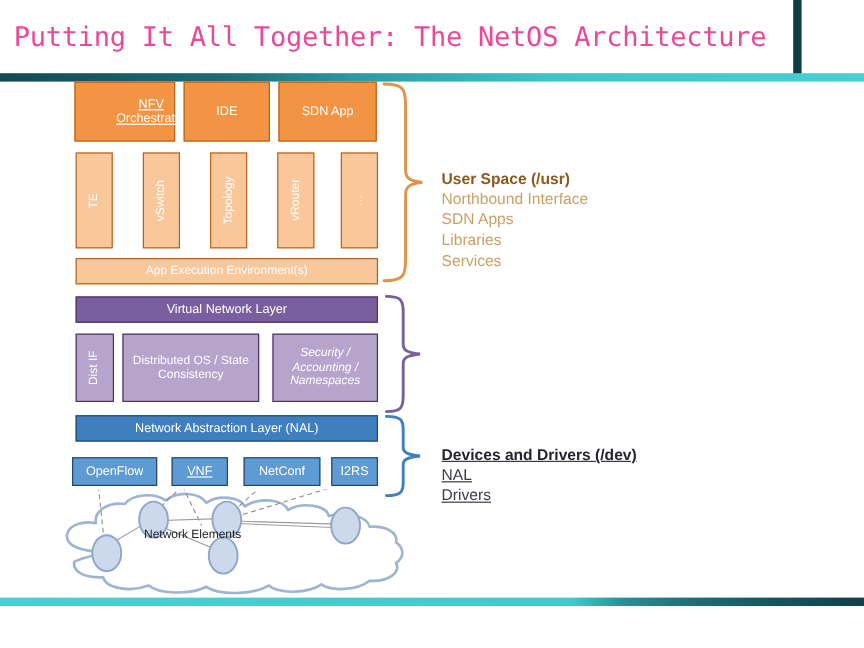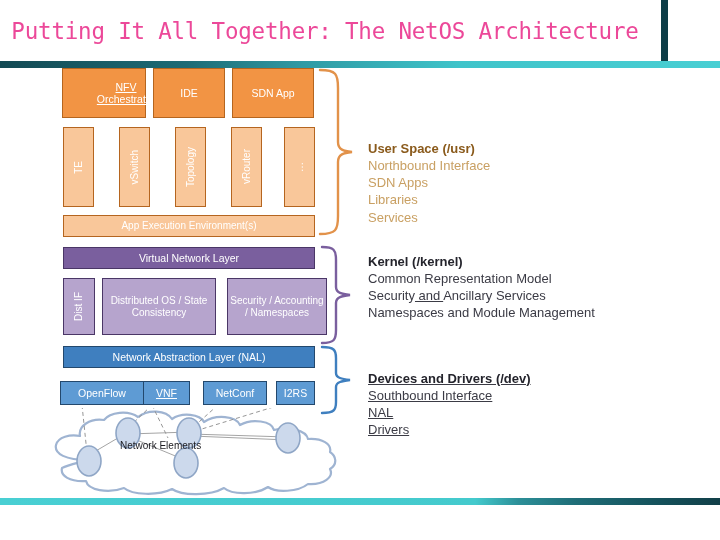--- a/index.html
+++ b/index.html
@@ -205,59 +205,52 @@
   <div class="box pbox-dark" style="left:63px; top:247px; width:252px; height:22px;justify-content:center;">
     <span>Virtual Network Layer</span>
   </div>
 
   <div class="box pbox-light" style="left:63px; top:278px; width:32px; height:57px;">
     <span class="vlabel">Dist IF</span>
   </div>
   <div class="box pbox-light" style="left:102px; top:278px; width:114px; height:57px;">
     <span>Distributed OS / State Consistency</span>
   </div>
-  <div class="box pbox-light" style="left:227px; top:278px; width:100px; height:57px;">
+  <div class="box pbox-light" style="left:227px; top:278px; width:88px; height:57px;font-style:italic;">
     <span>Security / Accounting / Namespaces</span>
   </div>
 
   <svg class="brace" style="left:318px; top:244px;" width="46" height="104" viewBox="0 0 46 104">
     <path d="M4,3 C16,3 18,6 18,16 L18,43 C18,49 24,50 32,51 C24,52 18,53 18,59 L18,86 C18,96 16,99 4,99" fill="none" stroke="#7a5f9e" stroke-width="2.4" stroke-linecap="round"></path>
   </svg>
 
-  <div class="ann ann-kernel">
-    <span class="hdr">Kernel (/kernel)</span>
-    <span class="ln">Common Representation Model</span>
-    <span class="ln"><span>Security</span><span class="u-and"> and </span><span>Ancillary Services</span></span>
-    <span class="ln">Namespaces and Module Management</span>
-  </div>
 
   <div class="box bbox-dark" style="left:63px; top:346px; width:252px; height:22px;">
     <span>Network Abstraction Layer (NAL)</span>
   </div>
 
-  <div class="box bbox-light" style="left:60px; top:381px; width:84px; height:24px;">
+  <div class="box bbox-light" style="left:60px; top:381px; width:71px; height:24px;">
     <span>OpenFlow</span>
   </div>
   <div class="box bbox-light" style="left:143px; top:381px; width:47px; height:24px;">
     <span class="ul">VNF</span>
   </div>
   <div class="box bbox-light" style="left:203px; top:381px; width:64px; height:24px;">
     <span>NetConf</span>
   </div>
   <div class="box bbox-light" style="left:276px; top:381px; width:39px; height:24px;">
     <span>I2RS</span>
   </div>
 
   <svg class="brace" style="left:318px; top:344px;" width="46" height="74" viewBox="0 0 46 74">
     <path d="M4,3 C16,3 18,6 18,14 L18,29 C18,34 24,35 32,36 C24,37 18,38 18,43 L18,58 C18,66 16,69 4,69" fill="none" stroke="#3f7fbf" stroke-width="2.4" stroke-linecap="round"></path>
   </svg>
 
   <div class="ann ann-dev">
     <span class="hdr">Devices and Drivers (/dev)</span>
-    <span class="ln">Southbound Interface</span>
     <span class="ln">NAL</span>
     <span class="ln">Drivers</span>
   </div>
 
   <div class="cloud-wrap">
     <svg width="320" height="90" viewBox="0 0 320 90">
 
       <path d="M48,52
                C26,52 14,46 16,37
                C18,29 30,26 40,28

